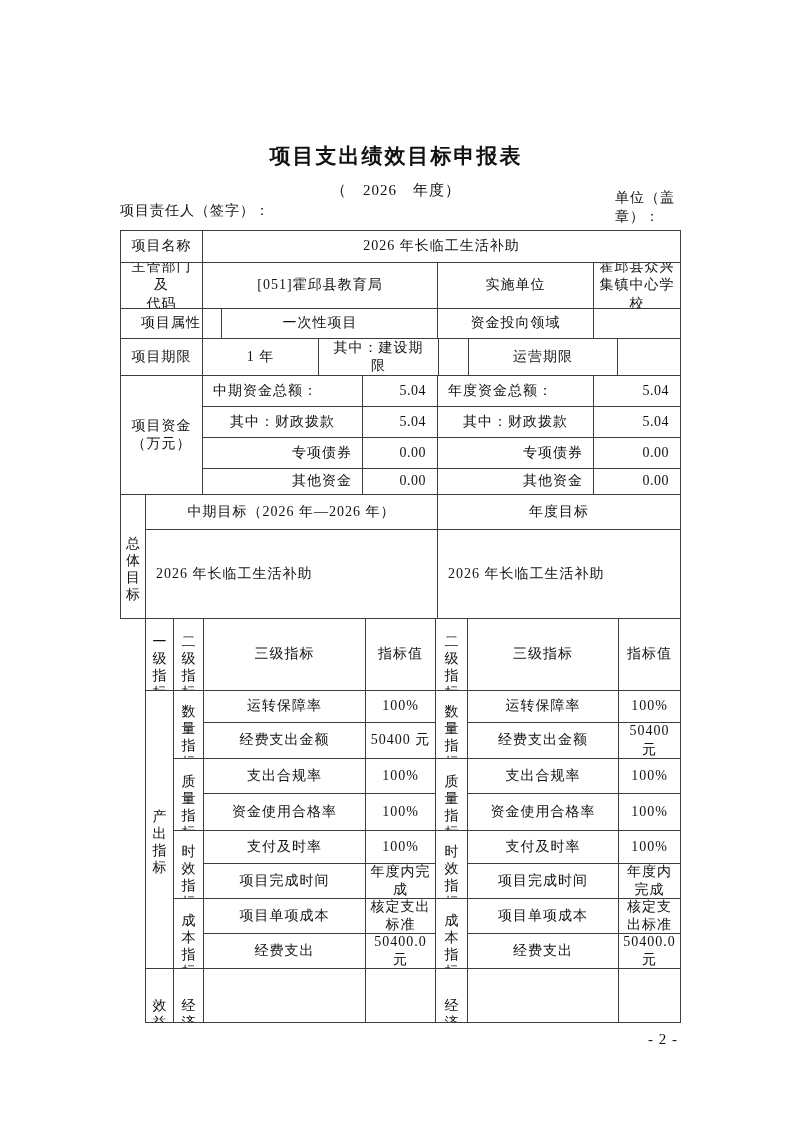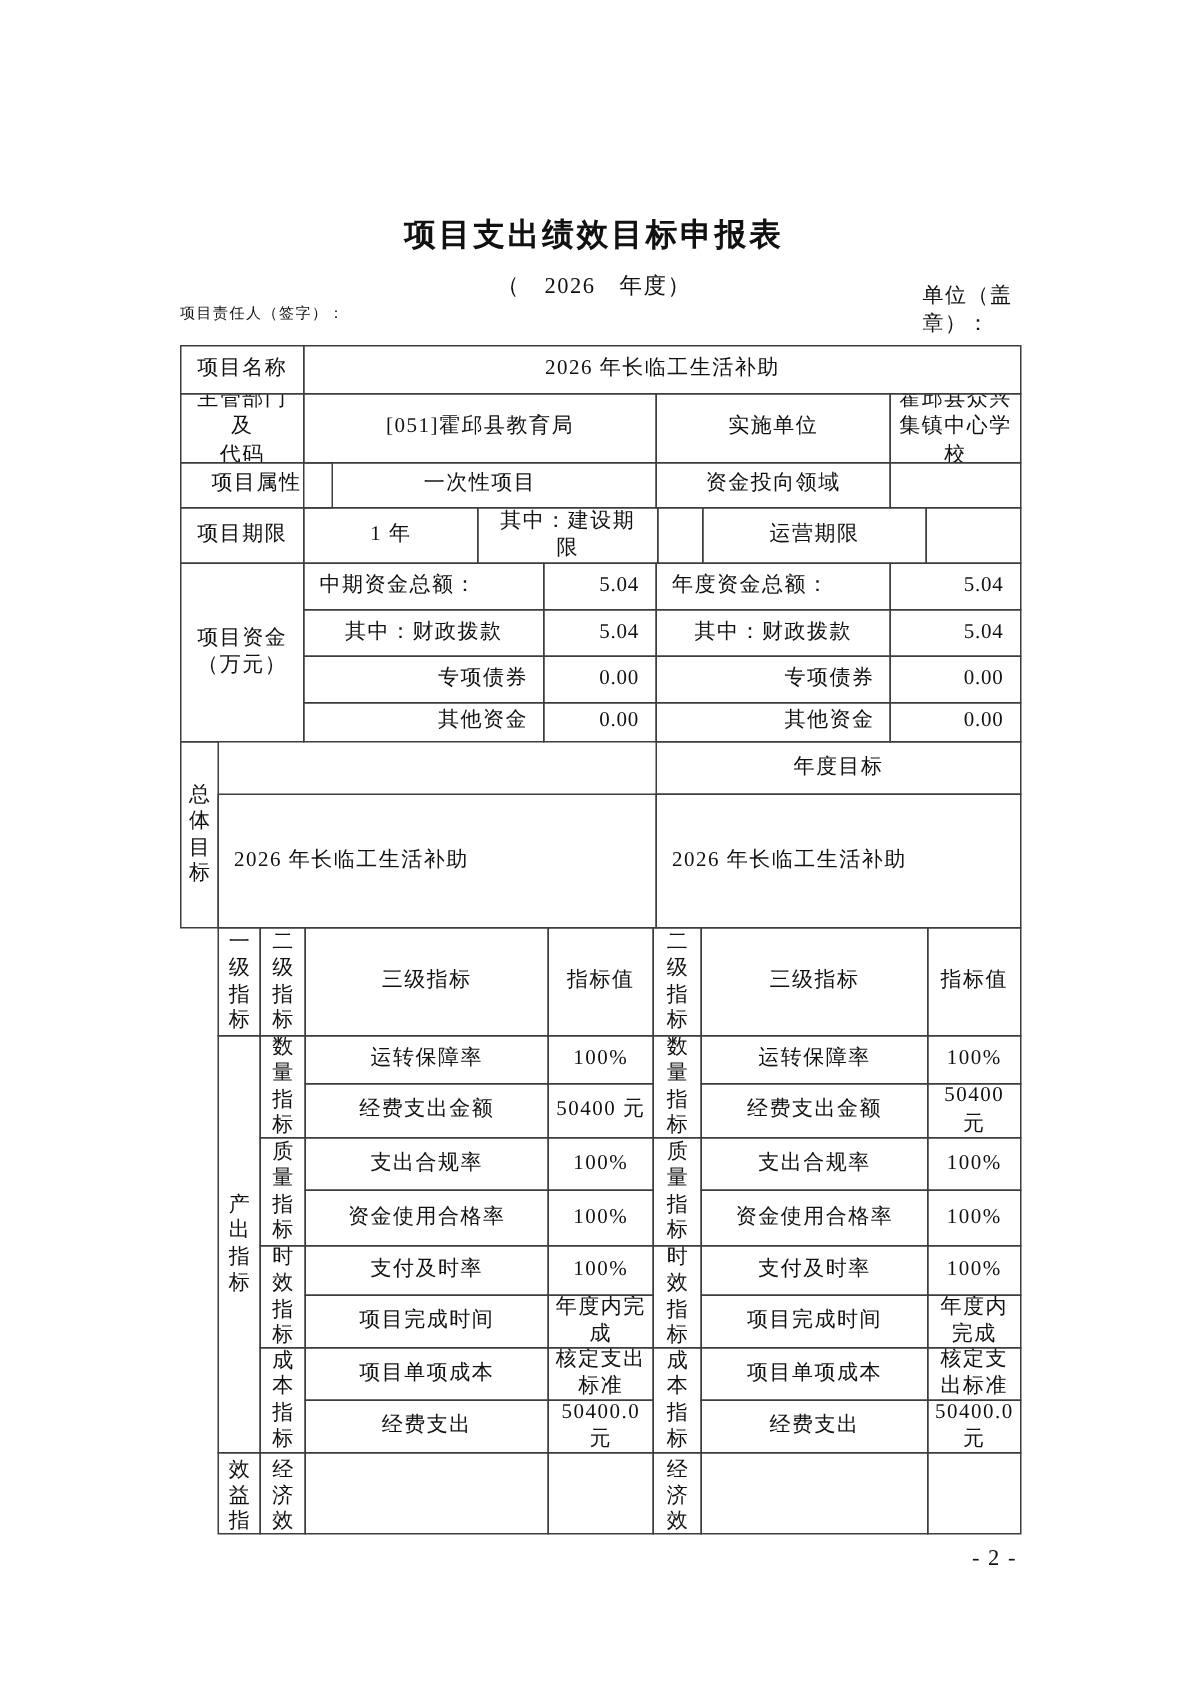--- a/index.html
+++ b/index.html
@@ -1,32 +1,32 @@
 <!DOCTYPE html>
 <html><head>
 <meta charset="utf-8">
 <style>
   html,body{margin:0;padding:0;background:#ffffff;}
   #page{position:relative;width:793px;height:1122px;background:#fff;
         font-family:"Liberation Serif","DejaVu Serif",serif;color:#111;overflow:hidden;}
   .abs{position:absolute;}
   #doc-title{left:116px;top:142px;width:560px;text-align:center;font-size:21px;font-weight:bold;letter-spacing:2px;}
   #doc-subtitle{left:116px;top:181px;width:560px;text-align:center;font-size:15px;letter-spacing:1px;}
-  #responsible{left:120px;top:202px;font-size:10px;letter-spacing:1px;}
+  #responsible{left:120px;top:202px;font-size:14px;letter-spacing:1px;}
   #unit-seal{left:615px;top:188px;width:72px;font-size:14px;line-height:19px;white-space:pre-line;letter-spacing:1px;}
   #form{position:absolute;left:120px;top:230px;width:561px;height:793px;padding-left:47px;}
   .c{position:absolute;box-sizing:border-box;border:1px solid #3d3d3d;
      display:flex;align-items:center;justify-content:center;
      font-size:14px;line-height:1.3;text-align:center;white-space:pre-line;
      overflow:hidden;padding:1px 4px;letter-spacing:1px;}
   .al{justify-content:flex-start;text-align:left;padding-left:10px;}
   .ar{justify-content:flex-end;text-align:right;padding-right:10px;}
   .num{justify-content:flex-end;text-align:right;padding-right:11px;letter-spacing:0.5px;}
   .v{padding:0;}
-  .vt{display:inline-block;width:1.08em;word-break:break-all;line-height:1.22;text-align:center;letter-spacing:0;}
+  .vt{display:inline-block;width:1.08em;word-break:break-all;line-height:1.22;text-align:center;letter-spacing:0;margin-top:25px;}
   .clip{align-items:flex-start;padding-top:3px;}
   #page-num{left:120px;top:1031px;width:558px;text-align:right;font-size:15px;letter-spacing:1px;}
 </style>
 </head>
 <body>
 
 <div id="page">
 
   <div class="abs" id="doc-title">项目支出绩效目标申报表</div>
   <div class="abs" id="doc-subtitle">（　2026　年度）</div>
@@ -77,20 +77,21 @@
     <div class="c num" style="left:242px;top:207px;width:76px;height:32px">0.00</div>
     <div class="c ar" style="left:317px;top:207px;width:157px;height:32px">专项债券</div>
     <div class="c num" style="left:473px;top:207px;width:88px;height:32px">0.00</div>
 
     <div class="c ar" style="left:82px;top:238px;width:161px;height:27px">其他资金</div>
     <div class="c num" style="left:242px;top:238px;width:76px;height:27px">0.00</div>
     <div class="c ar" style="left:317px;top:238px;width:157px;height:27px">其他资金</div>
     <div class="c num" style="left:473px;top:238px;width:88px;height:27px">0.00</div>
 
     <div class="c v" style="left:0;top:264px;width:26px;height:125px"><span class="vt">总体目标</span></div>
+    <div class="c" style="left:25px;top:264px;width:293px;height:36px">中期目标（2026 年—2026 年）</div>
     <div class="c" style="left:317px;top:264px;width:244px;height:36px">年度目标</div>
     <div class="c al" style="left:25px;top:299px;width:293px;height:90px">2026 年长临工生活补助</div>
     <div class="c al" style="left:317px;top:299px;width:244px;height:90px">2026 年长临工生活补助</div>
 
 
     <div class="c v" style="left:25px;top:388px;width:29px;height:73px"><span class="vt">一级指标</span></div>
     <div class="c v" style="left:53px;top:388px;width:31px;height:73px"><span class="vt">二级指标</span></div>
     <div class="c" style="left:83px;top:388px;width:163px;height:73px">三级指标</div>
     <div class="c" style="left:245px;top:388px;width:71px;height:73px">指标值</div>
     <div class="c v" style="left:315px;top:388px;width:33px;height:73px"><span class="vt">二级指标</span></div>

